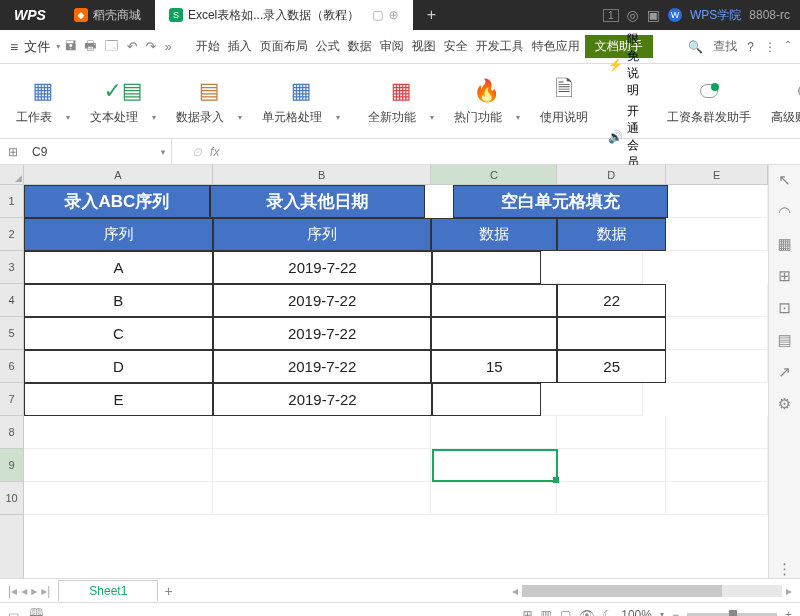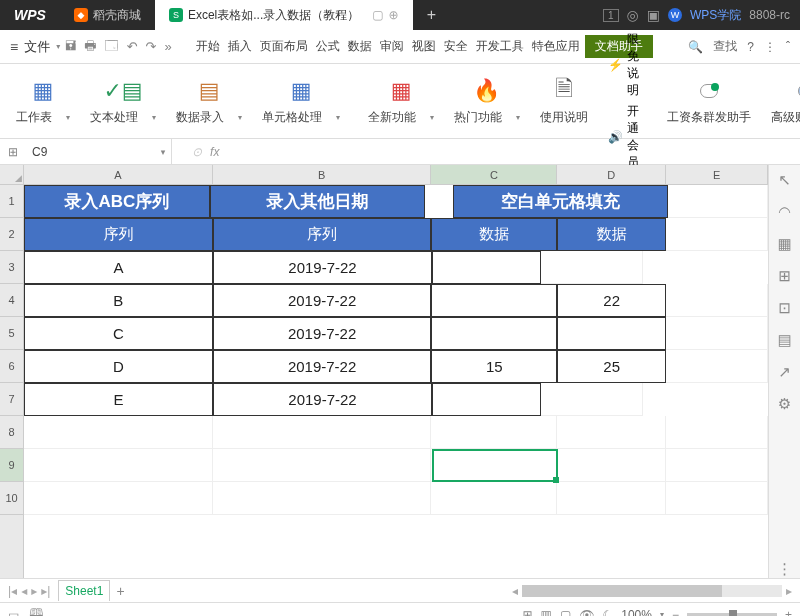--- a/index.html
+++ b/index.html
@@ -74,21 +74,21 @@
 .active-cell { position: absolute; left: 408px; top: 264px; width: 126px; height: 33px; border: 2px solid #18a862; pointer-events: none; }
 .active-cell::after { content: ''; position: absolute; right: -3px; bottom: -3px; width: 6px; height: 6px; background: #18a862; }
 
 
 .sidepanel { width: 32px; background: #f5f5f5; border-left: 1px solid #ddd; display: flex; flex-direction: column; align-items: center; padding-top: 6px; gap: 14px; }
 .sp-icon { color: #888; font-size: 15px; cursor: pointer; }
 
 
 .sheetbar { height: 24px; border-top: 1px solid #ddd; display: flex; align-items: center; padding: 0 6px; font-size: 12px; }
 .sb-nav { color: #aaa; padding: 0 2px; cursor: pointer; }
-.sheet-tab { padding: 3px 6px; border: 1px solid #ccc; border-bottom: none; background: #fff; color: #18a862; margin-left: 6px; cursor: pointer; }
+.sheet-tab { padding: 3px 30px; border: 1px solid #ccc; border-bottom: none; background: #fff; color: #18a862; margin-left: 6px; cursor: pointer; }
 .sb-add { margin-left: 6px; color: #888; font-size: 14px; cursor: pointer; }
 .sb-scroll { margin-left: auto; display: flex; align-items: center; gap: 2px; }
 .sb-track { width: 260px; height: 12px; background: #e8e8e8; position: relative; }
 .sb-thumb { position: absolute; left: 0; top: 0; width: 200px; height: 12px; background: #c8c8c8; }
 
 
 .statusbar { height: 24px; border-top: 1px solid #ddd; display: flex; align-items: center; padding: 0 8px; gap: 10px; font-size: 12px; color: #666; }
 .st-icon { color: #888; cursor: pointer; }
 .st-right { margin-left: auto; display: flex; align-items: center; gap: 8px; }
 .zoom-track { width: 90px; height: 3px; background: #ccc; position: relative; }

